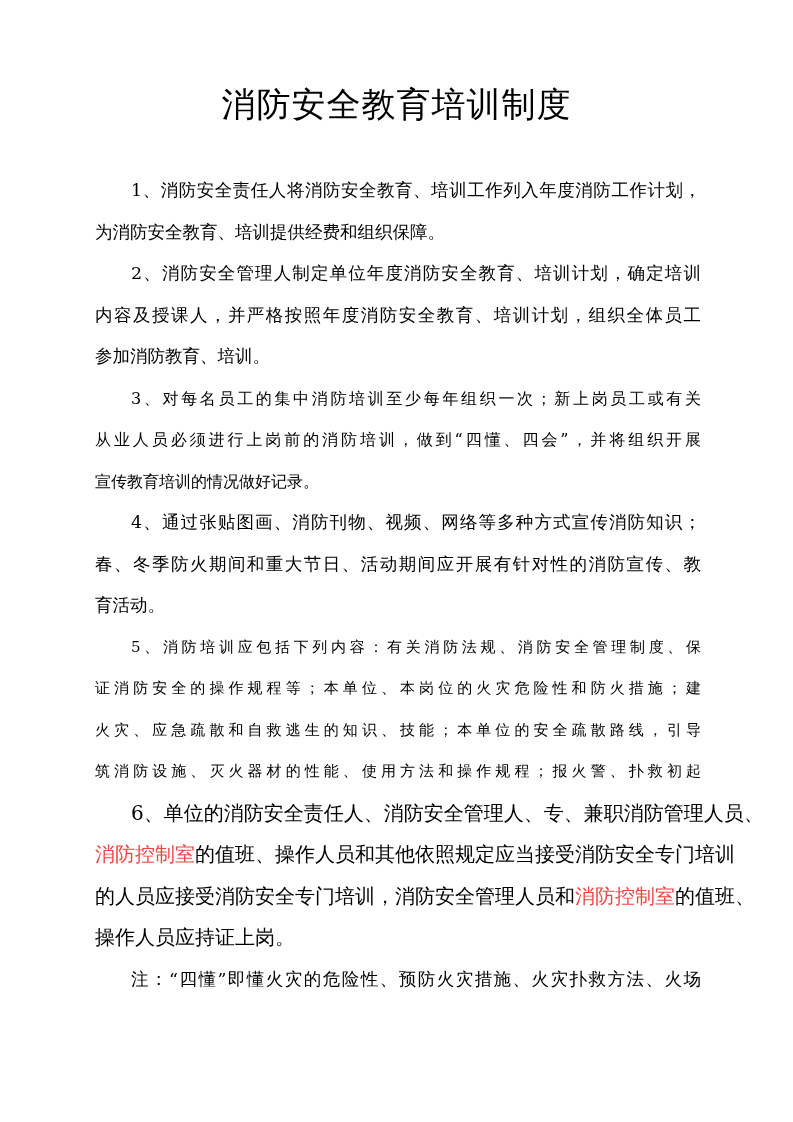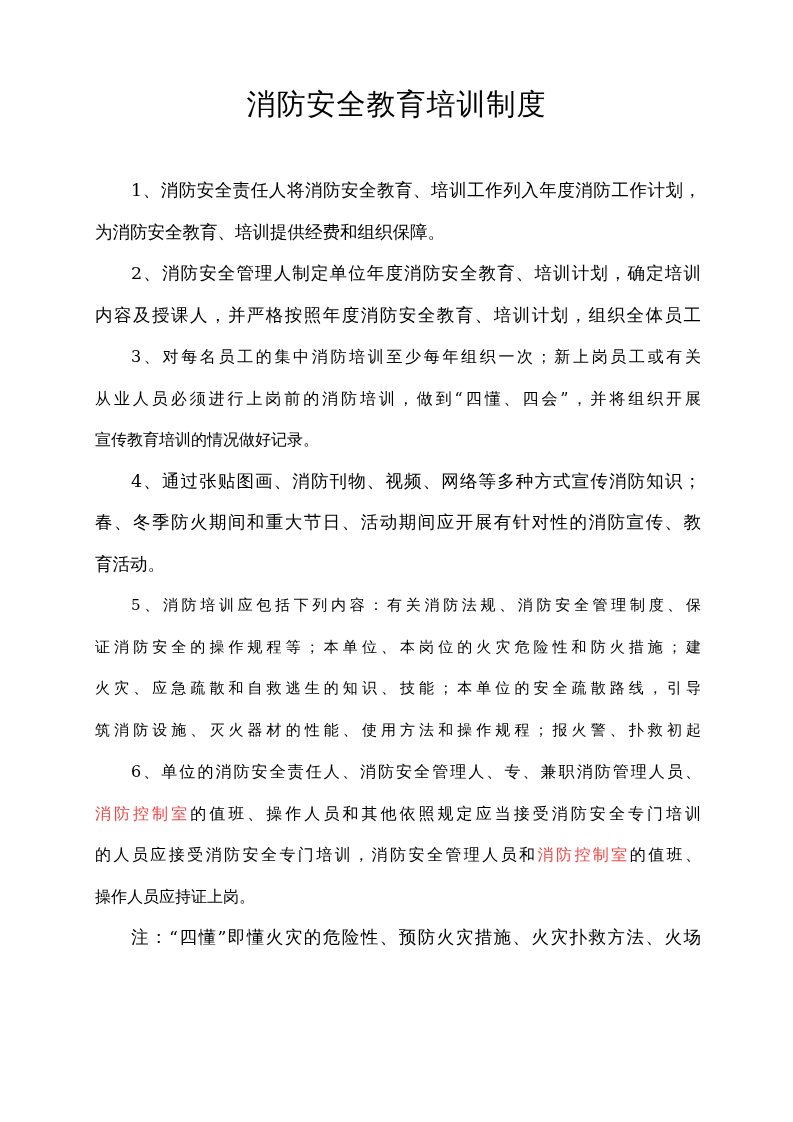--- a/index.html
+++ b/index.html
@@ -22,21 +22,21 @@
     height: 1122px;
     background: #ffffff;
   }
   .title {
     position: absolute;
     left: 0;
     top: 84px;
     width: 793px;
     text-align: center;
     font-family: "DejaVu Sans", "Liberation Sans", sans-serif;
-    font-size: 29px;
+    font-size: 34px;
     line-height: 40px;
     letter-spacing: 1px;
     color: #000;
   }
   .body {
     position: absolute;
     left: 95px;
     top: 170px;
     width: 606px;
   }
@@ -66,20 +66,21 @@
   <div class="body">
 
     <div class="para-block" style="font-size:17.5px;line-height:41.5px;">
       <span class="line first">1、消防安全责任人将消防安全教育、培训工作列入年度消防工作计划，</span>
       <span class="line last">为消防安全教育、培训提供经费和组织保障。</span>
     </div>
 
     <div class="para-block" style="font-size:17.5px;line-height:41.5px;">
       <span class="line first">2、消防安全管理人制定单位年度消防安全教育、培训计划，确定培训</span>
       <span class="line">内容及授课人，并严格按照年度消防安全教育、培训计划，组织全体员工</span>
+      <span class="line last">参加消防教育、培训。</span>
     </div>
 
     <div class="para-block" style="font-size:16px;line-height:41.5px;">
       <span class="line first">3、对每名员工的集中消防培训至少每年组织一次；新上岗员工或有关</span>
       <span class="line">从业人员必须进行上岗前的消防培训，做到“四懂、四会”，并将组织开展</span>
       <span class="line last">宣传教育培训的情况做好记录。</span>
     </div>
 
     <div class="para-block" style="font-size:17.5px;line-height:41.5px;">
       <span class="line first">4、通过张贴图画、消防刊物、视频、网络等多种方式宣传消防知识；</span>
@@ -87,21 +88,21 @@
       <span class="line last">育活动。</span>
     </div>
 
     <div class="para-block" style="font-size:15px;line-height:41.5px;">
       <span class="line first">5、消防培训应包括下列内容：有关消防法规、消防安全管理制度、保</span>
       <span class="line">证消防安全的操作规程等；本单位、本岗位的火灾危险性和防火措施；建</span>
       <span class="line">火灾、应急疏散和自救逃生的知识、技能；本单位的安全疏散路线，引导</span>
       <span class="line">筑消防设施、灭火器材的性能、使用方法和操作规程；报火警、扑救初起</span>
     </div>
 
-    <div class="para-block" style="font-size:16px;line-height:41.5px;">
+    <div class="para-block" style="font-size:20px;line-height:41.5px;">
       <span class="line first">6、单位的消防安全责任人、消防安全管理人、专、兼职消防管理人员、</span>
       <span class="line"><span class="red">消防控制室</span><span>的值班、操作人员和其他依照规定应当接受消防安全专门培训</span></span>
       <span class="line"><span>的人员应接受消防安全专门培训，消防安全管理人员和</span><span class="red">消防控制室</span><span>的值班、</span></span>
       <span class="line last">操作人员应持证上岗。</span>
     </div>
 
     <div class="para-block" style="font-size:17.5px;line-height:41.5px;">
       <span class="line first">注：“四懂”即懂火灾的危险性、预防火灾措施、火灾扑救方法、火场</span>
     </div>
 

